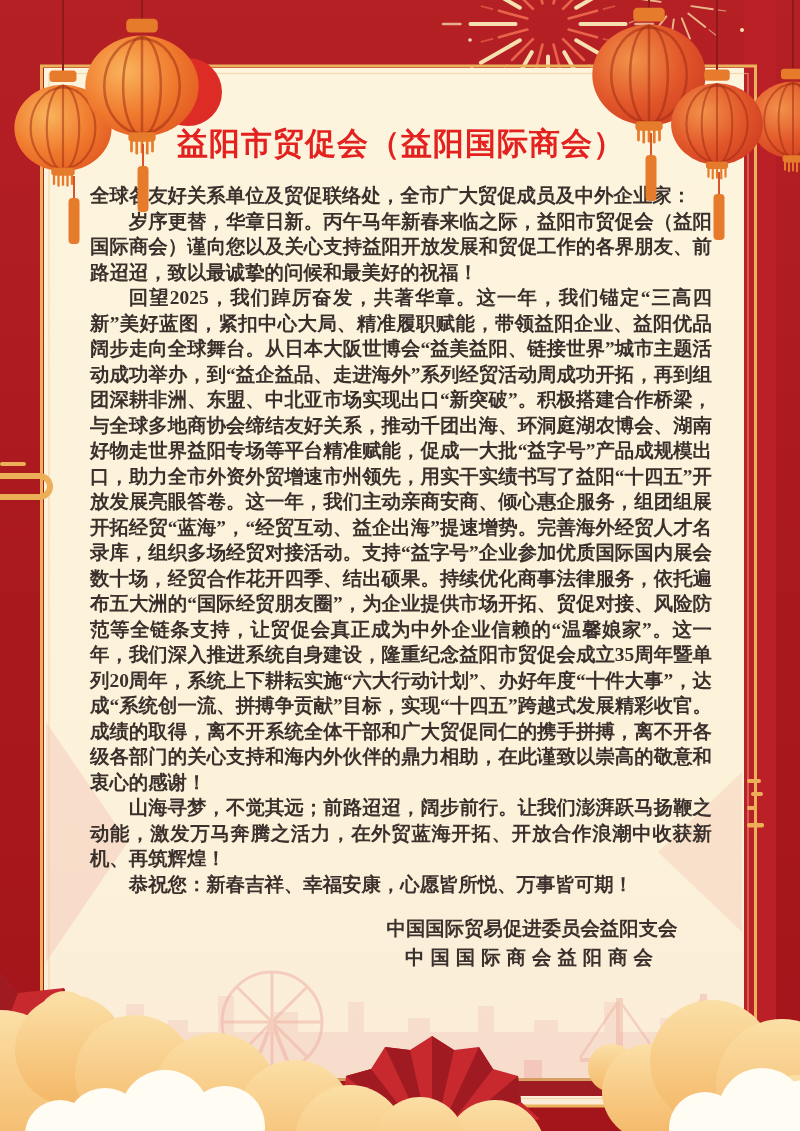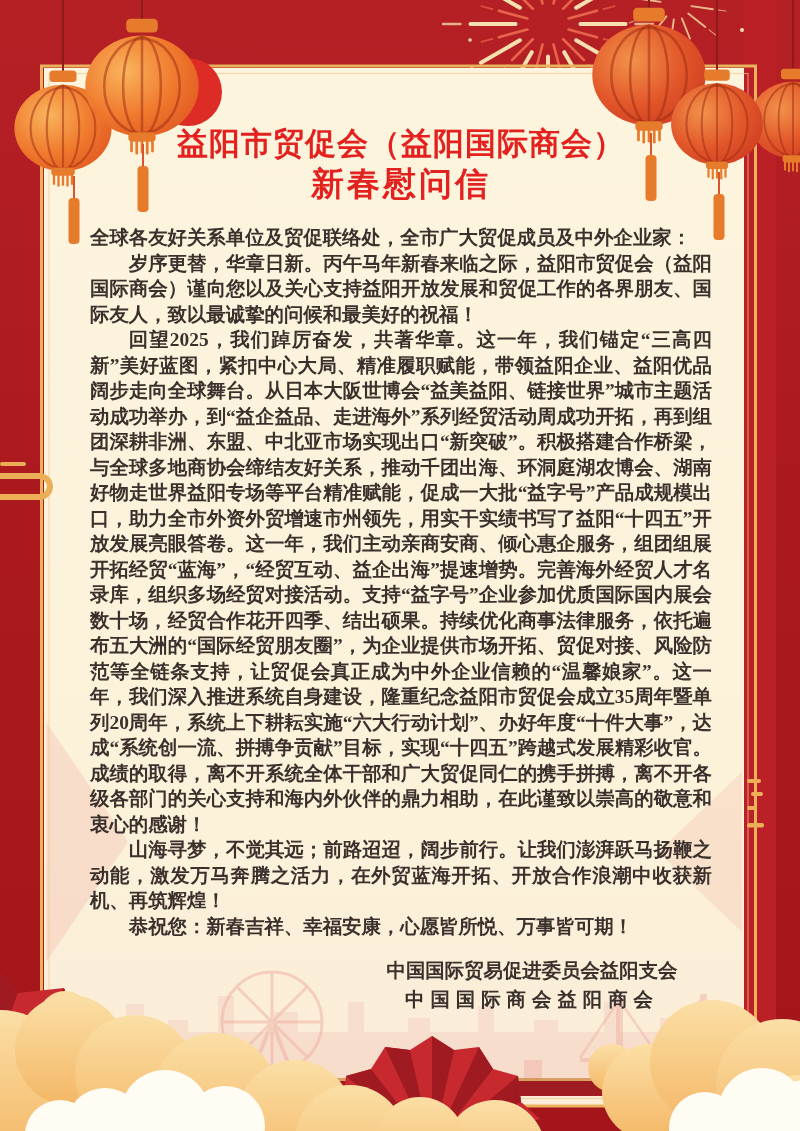--- a/index.html
+++ b/index.html
@@ -130,25 +130,24 @@
 
     <g>
       <rect x="222" y="1078" width="520" height="3" fill="#cf8f48" opacity="0.8"></rect>
       <rect x="222" y="1081" width="520" height="15" fill="#9e1c22"></rect>
     </g>
   </svg>
 
   <div class="content">
     <div class="title">
       <div class="t1">益阳市贸促会（益阳国际商会）</div>
-      <div class="t2">新春慰问信</div>
     </div>
     <div class="body-text">
       <p class="salutation">全球各友好关系单位及贸促联络处，全市广大贸促成员及中外企业家：</p>
-      <p class="para">岁序更替，华章日新。丙午马年新春来临之际，益阳市贸促会（益阳国际商会）谨向您以及关心支持益阳开放发展和贸促工作的各界朋友、国际友人，致以最诚挚的问候和最美好的祝福！</p>
+      <p class="para">岁序更替，华章日新。丙午马年新春来临之际，益阳市贸促会（益阳国际商会）谨向您以及关心支持益阳开放发展和贸促工作的各界朋友、前路迢迢，致以最诚挚的问候和最美好的祝福！</p>
       <p class="para">回望2025，我们踔厉奋发，共著华章。这一年，我们锚定“三高四新”美好蓝图，紧扣中心大局、精准履职赋能，带领益阳企业、益阳优品阔步走向全球舞台。从日本大阪世博会“益美益阳、链接世界”城市主题活动成功举办，到“益企益品、走进海外”系列经贸活动周成功开拓，再到组团深耕非洲、东盟、中北亚市场实现出口“新突破”。积极搭建合作桥梁，与全球多地商协会缔结友好关系，推动千团出海、环洞庭湖农博会、湖南好物走世界益阳专场等平台精准赋能，促成一大批“益字号”产品成规模出口，助力全市外资外贸增速市州领先，用实干实绩书写了益阳“十四五”开放发展亮眼答卷。这一年，我们主动亲商安商、倾心惠企服务，组团组展开拓经贸“蓝海”，“经贸互动、益企出海”提速增势。完善海外经贸人才名录库，组织多场经贸对接活动。支持“益字号”企业参加优质国际国内展会数十场，经贸合作花开四季、结出硕果。持续优化商事法律服务，依托遍布五大洲的“国际经贸朋友圈”，为企业提供市场开拓、贸促对接、风险防范等全链条支持，让贸促会真正成为中外企业信赖的“温馨娘家”。这一年，我们深入推进系统自身建设，隆重纪念益阳市贸促会成立35周年暨单列20周年，系统上下耕耘实施“六大行动计划”、办好年度“十件大事”，达成“系统创一流、拼搏争贡献”目标，实现“十四五”跨越式发展精彩收官。成绩的取得，离不开系统全体干部和广大贸促同仁的携手拼搏，离不开各级各部门的关心支持和海内外伙伴的鼎力相助，在此谨致以崇高的敬意和衷心的感谢！</p>
       <p class="para">山海寻梦，不觉其远；前路迢迢，阔步前行。让我们澎湃跃马扬鞭之动能，激发万马奔腾之活力，在外贸蓝海开拓、开放合作浪潮中收获新机、再筑辉煌！</p>
       <p class="para">恭祝您：新春吉祥、幸福安康，心愿皆所悦、万事皆可期！</p>
     </div>
     <div class="signature">
       <div class="sig1">中国国际贸易促进委员会益阳支会</div>
       <div class="sig2">中国国际商会益阳商会</div>
 
     </div>
   </div>

